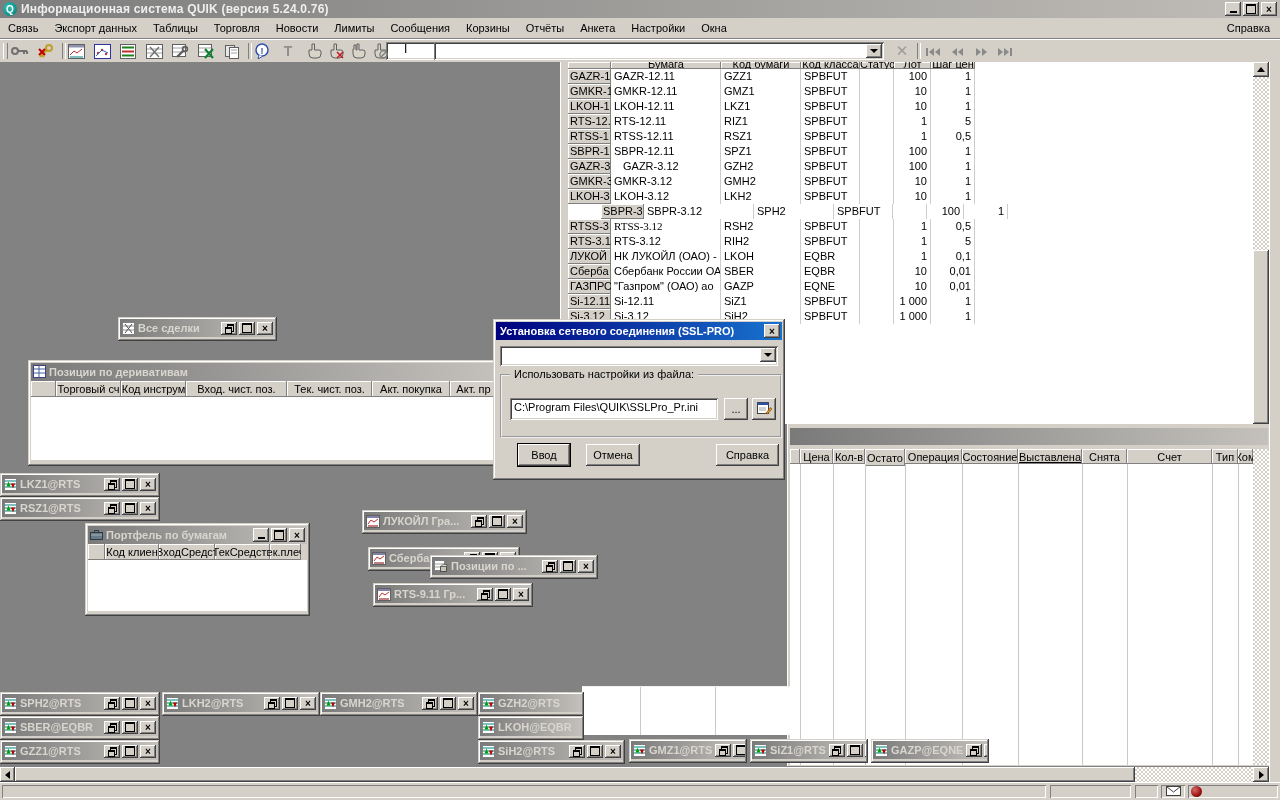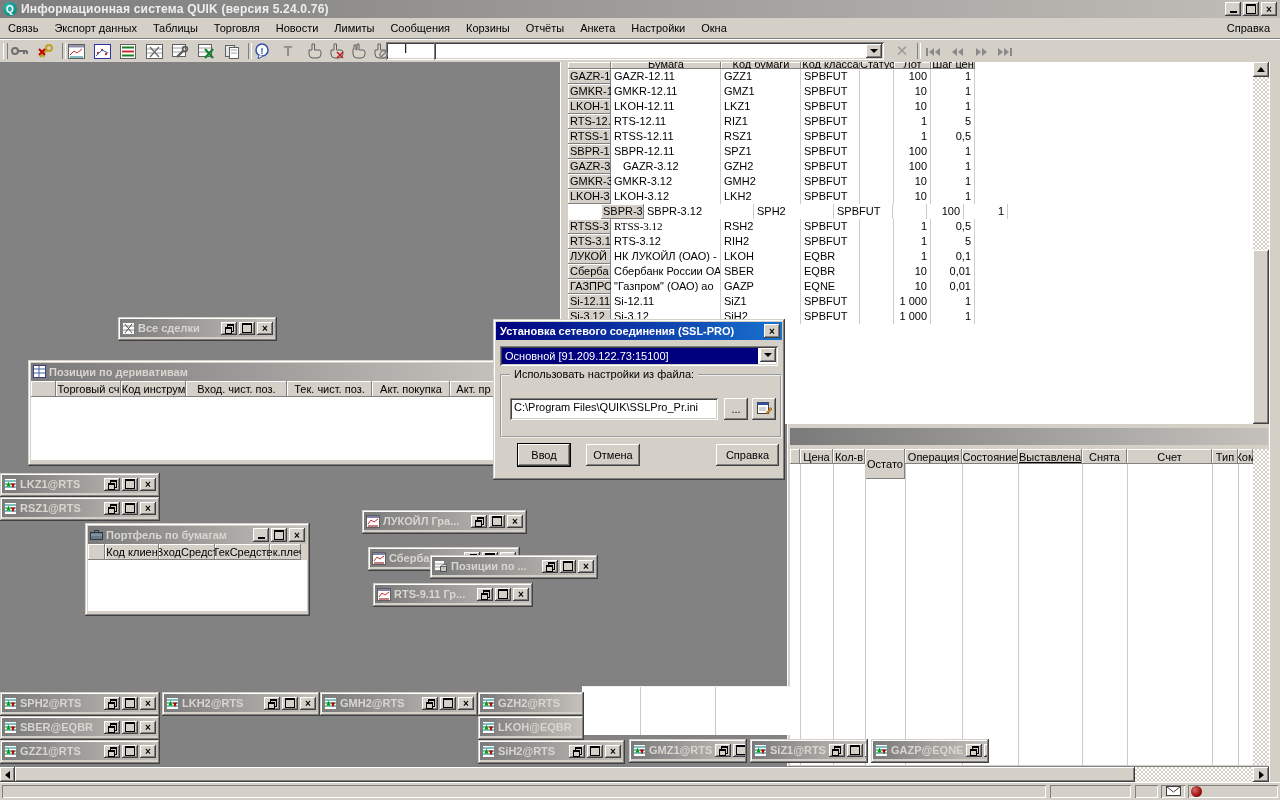--- a/index.html
+++ b/index.html
@@ -463,21 +463,21 @@
 
   <div class="abs" style="left:787px;top:424px;width:484px;height:342px;background:#d4d0c8;box-shadow:inset 1px 0 0 #fff;"></div>
   <div class="abs t-inactive" style="left:790px;top:428px;width:478px;height:17px;"></div>
   <div class="abs" style="left:790px;top:464px;width:463px;height:301px;background:#fff;"></div>
   <div id="orders">
       <div class="abs hdrcell" style="left: 790px; top: 449px; width: 10px; height: 15px;"></div>
       <div class="abs hdrcell" style="left: 800px; top: 449px; width: 33px; height: 15px;">Цена</div>
       <div class="vline abs" style="left: 800px; top: 464px; height: 301px;"></div>
       <div class="abs hdrcell" style="left: 833px; top: 449px; width: 32px; height: 15px;">Кол-в</div>
       <div class="vline abs" style="left: 833px; top: 464px; height: 301px;"></div>
-      <div class="abs hdrcell" style="left: 865px; top: 449px; width: 40px; height: 30px;">Остато</div>
+      <div class="abs hdrcell" style="left: 865px; top: 449px; width: 40px; height: 17px;">Остато</div>
       <div class="vline abs" style="left: 865px; top: 464px; height: 301px;"></div>
       <div class="abs hdrcell" style="left: 905px; top: 449px; width: 57px; height: 15px;">Операция</div>
       <div class="vline abs" style="left: 905px; top: 464px; height: 301px;"></div>
       <div class="abs hdrcell" style="left: 962px; top: 449px; width: 56px; height: 15px;">Состояние</div>
       <div class="vline abs" style="left: 962px; top: 464px; height: 301px;"></div>
       <div class="abs hdrcell" style="left: 1018px; top: 449px; width: 64px; height: 15px; text-decoration: underline;">Выставлена</div>
       <div class="vline abs" style="left: 1018px; top: 464px; height: 301px;"></div>
       <div class="abs hdrcell" style="left: 1082px; top: 449px; width: 45px; height: 15px;">Снята</div>
       <div class="vline abs" style="left: 1082px; top: 464px; height: 301px;"></div>
       <div class="abs hdrcell" style="left: 1127px; top: 449px; width: 85px; height: 15px;">Счет</div>
@@ -950,21 +950,20 @@
     </div>
 
   <div class="abs dialog">
     <div class="dtitle t-active">
       <span>Установка сетевого соединения (SSL-PRO)</span>
       <span class="wbtns">
           <span class="tb btn3d" style="width:16px;height:14px;">×</span>
         </span>
     </div>
     <div class="dcombo sunk">
-      <div class="dsel">Основной [91.209.122.73:15100]</div>
       <div class="ddbtn btn3d" style="right:2px;top:2px;">
           <span class="tri-d"></span>
         </div>
     </div>
     <div class="dgroup">
       <div class="dglabel">Использовать настройки из файла:</div>
       <div class="dinput sunk">C:\Program Files\QUIK\SSLPro_Pr.ini</div>
       <div class="dbtn btn3d" style="left:222px;top:22px;width:24px;">...</div>
       <div class="dbtn btn3d" style="left:250px;top:22px;width:24px;">
         <span><svg width="15" height="14" viewBox="0 0 15 14">

